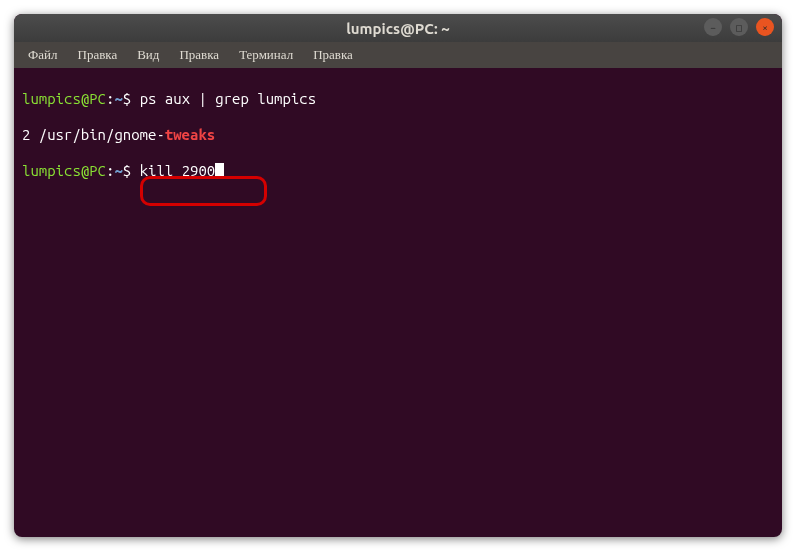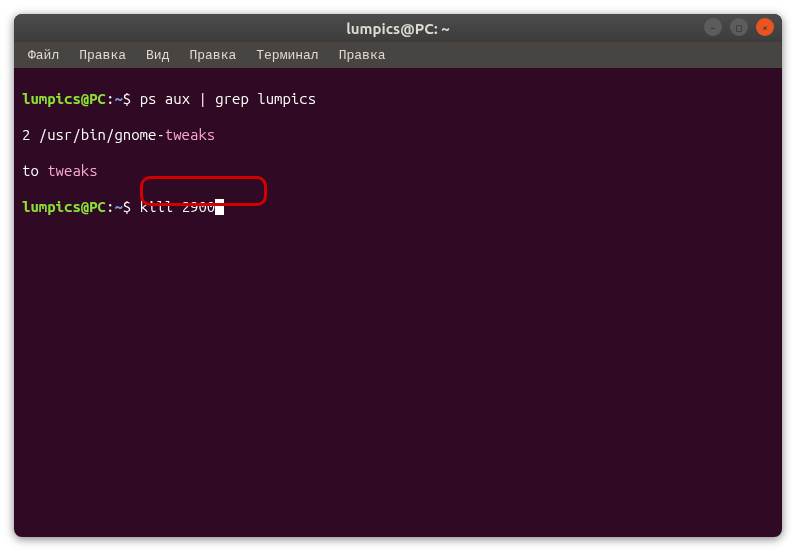--- a/index.html
+++ b/index.html
@@ -84,51 +84,51 @@
       background: #484441;
       display: flex;
       align-items: center;
       padding: 0 6px;
       gap: 4px;
     }
     
     .menu-item {
       color: #dfdbd2;
       font-size: 13px;
-      font-family: Liberation Mono, monospace;
+      font-family: Liberation Serif, serif;
       padding: 3px 8px;
       cursor: pointer;
     }
     
     .terminal-body {
       padding: 4px 8px;
       font-family: "Ubuntu Mono", "DejaVu Sans Mono", monospace;
       font-size: 15px;
       line-height: 18px;
       color: #ffffff;
       white-space: pre;
     }
     
     .green {
       color: #8ae234;
-      font-weight: bold;
+      font-weight: normal;
     }
     
     .blue {
       color: #729fcf;
       font-weight: bold;
     }
     
     .white {
       color: #ffffff;
     }
     
     .red {
-      color: #f9a8d4;
-      font-weight: normal;
+      color: #ef4444;
+      font-weight: bold;
     }
     
     .terminal-line {
       display: block;
     }
     
     .highlight-box {
       position: absolute;
       border: 3px solid #d40000;
       border-radius: 10px;
@@ -175,19 +175,18 @@
     <span class="menu-item">Правка</span>
     <span class="menu-item">Вид</span>
     <span class="menu-item">Правка</span>
     <span class="menu-item">Терминал</span>
     <span class="menu-item">Правка</span>
   </div>
 
   <div class="terminal-body">
 <span class="terminal-line"><span class="green">lumpics@PC</span><span class="white">:</span><span class="blue">~</span><span class="white">$</span><span class="white"> ps aux | grep lumpics</span></span>
 <span class="terminal-line"><span class="white">2 /usr/bin/gnome-</span><span class="red">tweaks</span></span>
-<span class="terminal-line"><span class="white">to </span><span class="red">tweaks</span></span>
 <span class="terminal-line"><span class="green">lumpics@PC</span><span class="white">:</span><span class="blue">~</span><span class="white">$</span><span class="white"> kill 2900</span><span class="cursor-block"></span></span>
   </div>
 
 </div>
 
 <div class="highlight-box hbox1"></div>
 
 </body></html>

